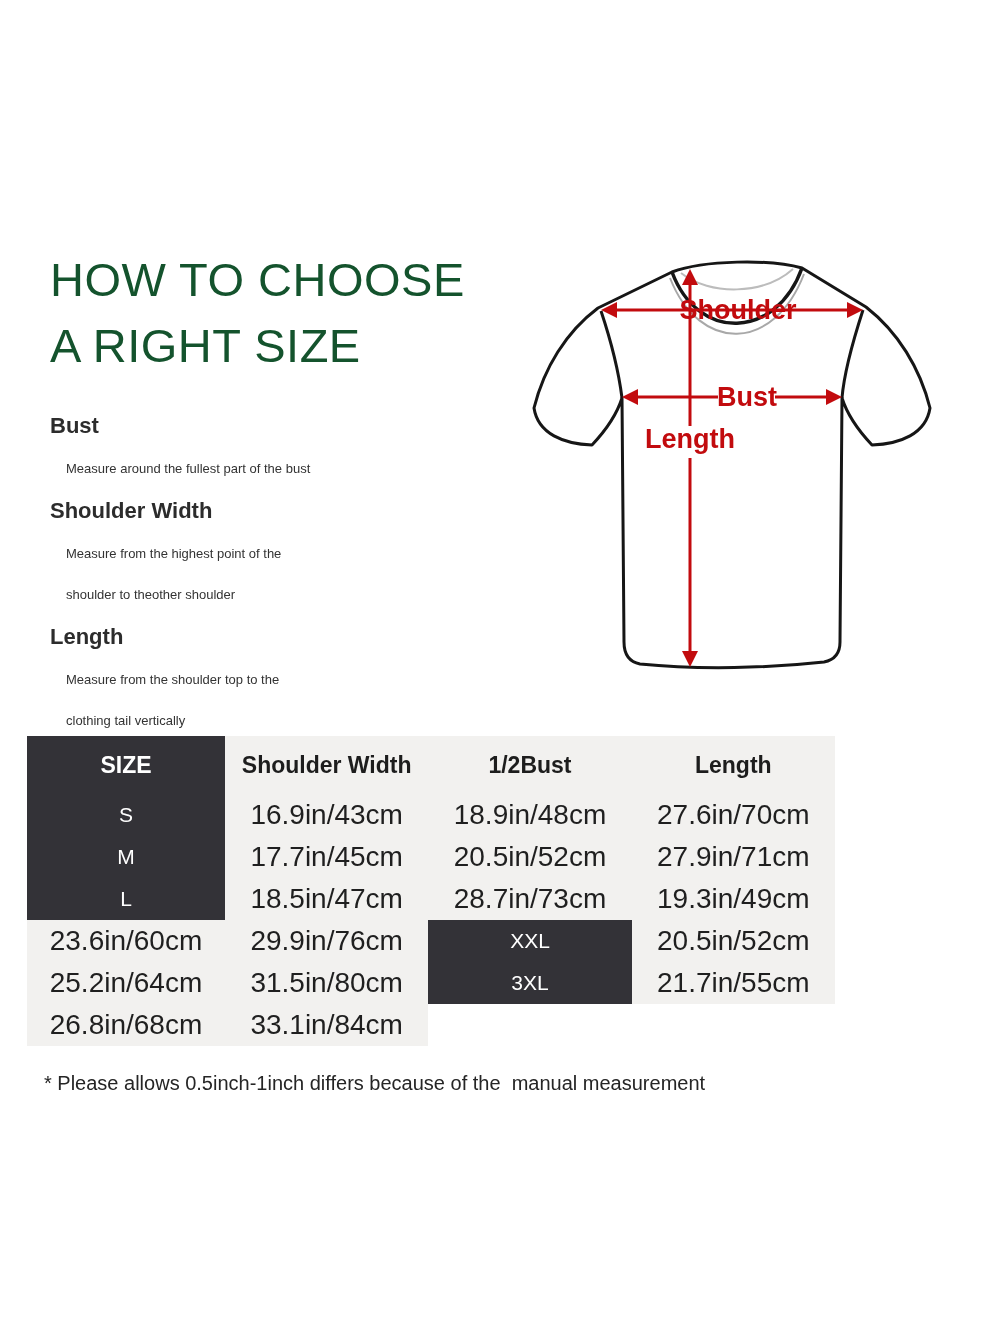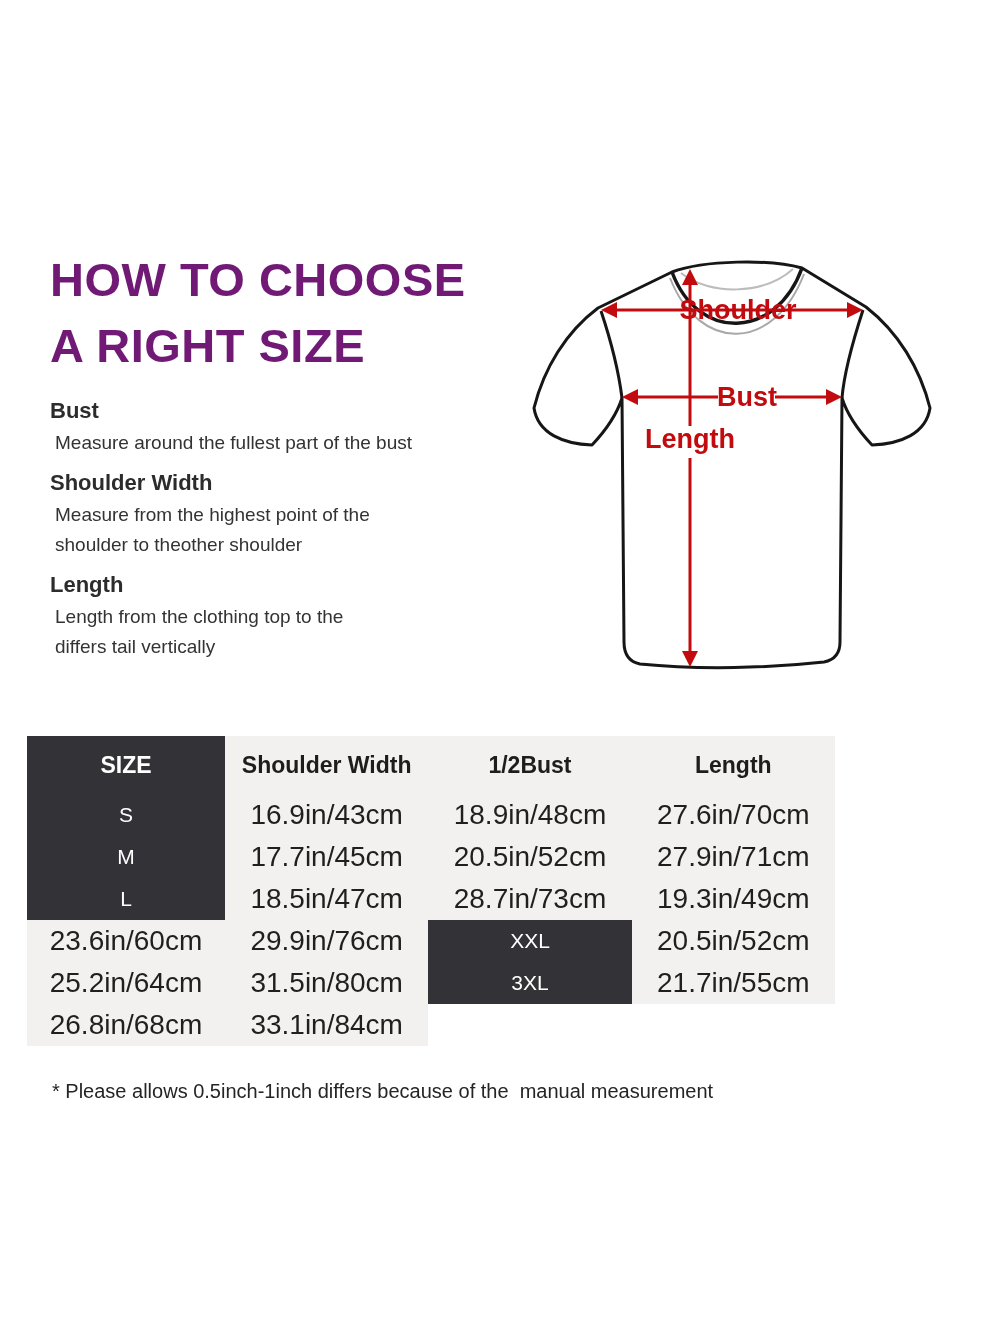--- a/index.html
+++ b/index.html
@@ -9,42 +9,42 @@
     -webkit-font-smoothing:antialiased;
   }
   :root{
     --red:#c20b0e;
     --outline:#161616;
     --dark-bg:#333237;
     --light-bg:#f2f1ef;
   }
   .left-col{position:absolute;left:50px;top:247px;width:460px;}
   .page-title{
-    margin:0 0 18px 0;font-size:47px;line-height:66px;font-weight:700;
-    color:#701a75;letter-spacing:.5px;
+    margin:0 0 33px 0;font-size:47px;line-height:66px;font-weight:400;
+    color:#14532d;letter-spacing:.5px;
   }
   .guide-section{margin:0 0 14px 0;}
   .guide-title{margin:0 0 4px 0;font-size:22px;line-height:28px;font-weight:700;color:#2c2c2c;}
-  .guide-line{margin:5px;font-size:19px;line-height:25px;color:#333333;}
+  .guide-line{margin:16px;font-size:13px;line-height:25px;color:#333333;}
   .diagram{position:absolute;left:520px;top:250px;width:480px;height:440px;}
   .diagram svg{display:block;width:100%;height:100%;}
   .diagram text{font-family:"Liberation Sans",sans-serif;font-size:27px;font-weight:700;fill:var(--red);}
   .size-table{
     position:absolute;left:0;top:736px;width:808px;height:310px;
     display:grid;grid-template-columns:198px 1fr 1fr 1fr;
     grid-template-rows:58px repeat(6,42px);
     padding-left:27px;
   }
   .cell{display:flex;align-items:center;justify-content:center;background:var(--light-bg);color:#1f1f1f;font-size:28px;}
   .cell.dark{background:var(--dark-bg);color:#ffffff;}
   .cell.head{font-weight:700;font-size:23px;color:#1d1d1d;}
   .cell.dark.head{color:#ffffff;}
   .cell.size-label{font-size:21px;}
   .footnote{
-    position:absolute;left:40px;top:1068px;margin:12px;
+    position:absolute;left:40px;top:1068px;margin:4px;
     font-size:20px;color:#252525;white-space:pre-wrap;
   }
 </style>
 </head>
 <body>
 
 <div class="left-col">
   <h1 class="page-title"><span>HOW TO CHOOSE</span><br><span>A RIGHT SIZE</span></h1>
 
   <div class="guide-section">
@@ -53,22 +53,22 @@
   </div>
 
   <div class="guide-section">
     <p class="guide-title">Shoulder Width</p>
     <p class="guide-line">Measure from the highest point of the</p>
     <p class="guide-line">shoulder to theother shoulder</p>
   </div>
 
   <div class="guide-section">
     <p class="guide-title">Length</p>
-    <p class="guide-line">Length from the clothing top to the</p>
-    <p class="guide-line">differs tail vertically</p>
+    <p class="guide-line">Measure from the shoulder top to the</p>
+    <p class="guide-line">clothing tail vertically</p>
   </div>
 </div>
 
 <div class="diagram">
   <svg viewBox="0 0 480 440">
 
     <path d="M152,22 L78,58 C46,82 24,118 14,158 C18,184 44,194 72,195 C88,178 97,164 102,148
          L104,392 C104,406 110,412 120,414 C180,420 250,418 304,412 C314,410 320,404 320,392
          L322,148 C327,164 336,178 352,195 C380,194 406,184 410,158 C400,118 378,82 346,57
          L282,18 C250,9 184,10 152,22 Z" fill="#ffffff" stroke="var(--outline)" stroke-width="3" stroke-linejoin="round"></path>

